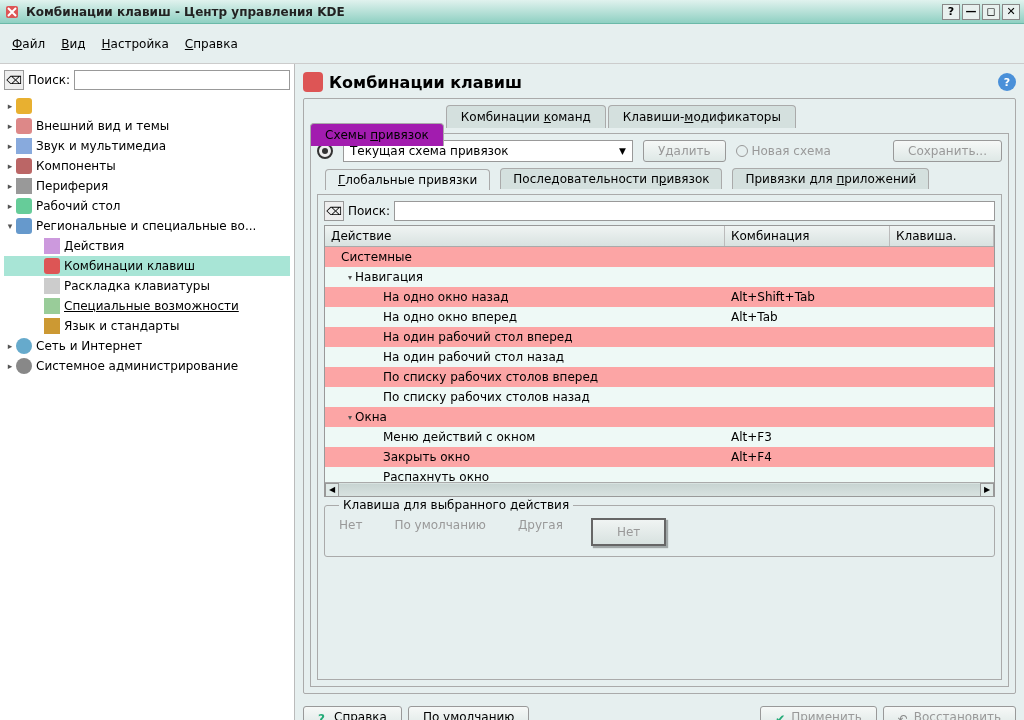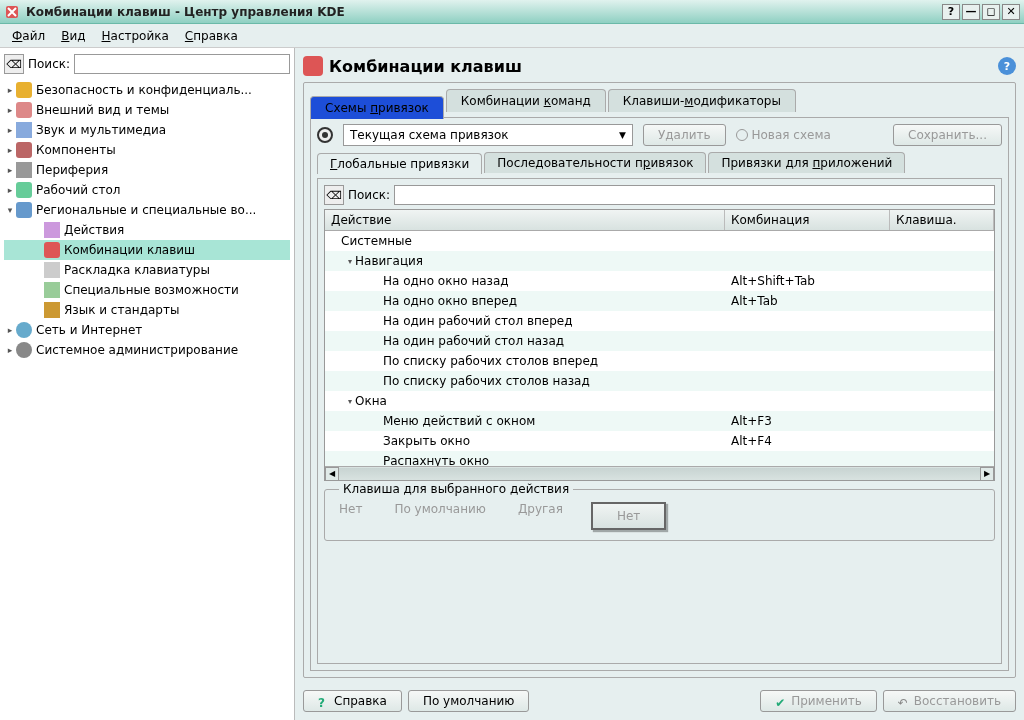--- a/index.html
+++ b/index.html
@@ -4,21 +4,21 @@
 <style>
 * { box-sizing: border-box; margin: 0; padding: 0; font-family: "DejaVu Sans", Arial, sans-serif; font-size: 12px; }
 body { background: #e6efef; width: 1024px; height: 720px; overflow: hidden; }
 
 .titlebar { height: 24px; background: linear-gradient(to bottom, #e0f2ee, #8fd0c2); display: flex; align-items: center; padding: 0 4px; border-bottom: 1px solid #6bb9a8; }
 .titlebar-icon { width: 16px; height: 16px; margin-right: 6px; }
 .titlebar-text { font-weight: bold; flex: 1; color: #222; }
 .titlebar-buttons { display: flex; gap: 2px; }
 .titlebar-btn { width: 18px; height: 16px; border: 1px solid #888; background: #e8f0ee; display: flex; align-items: center; justify-content: center; font-size: 11px; font-weight: bold; cursor: pointer; }
 
-.menubar { height: 24px; background: #e6efef; display: flex; align-items: center; padding: 0 4px; border-bottom: 1px solid #ccc; }
+.menubar { height: 40px; background: #e6efef; display: flex; align-items: center; padding: 0 4px; border-bottom: 1px solid #ccc; }
 .menuitem { padding: 2px 8px; cursor: pointer; }
 .menuitem u { text-decoration: underline; }
 
 .body-row { display: flex; height: 672px; }
 
 .sidebar { width: 295px; background: #fff; border-right: 1px solid #bbb; display: flex; flex-direction: column; padding: 6px 4px; }
 .search-row { display: flex; align-items: center; gap: 4px; margin-bottom: 6px; }
 .search-clear { width: 20px; height: 20px; border: 1px solid #999; background: #eee; display:flex; align-items:center; justify-content:center; cursor:pointer; font-size:11px;}
 .search-row input { height: 20px; border: 1px solid #999; flex: 1; padding: 0 4px; }
 .tree { flex: 1; overflow: auto; }
@@ -43,42 +43,42 @@
 
 .main { flex: 1; background: #e6efef; display: flex; flex-direction: column; padding: 8px; gap: 6px; }
 .page-title-row { display:flex; align-items:center; gap:6px; }
 .page-title-icon { width:20px;height:20px;background:#d55;border-radius:4px;}
 .page-title { font-weight: bold; font-size: 16px; flex:1; }
 .help-icon{width:18px;height:18px;background:#4a90d9;border-radius:50%;color:#fff;display:flex;align-items:center;justify-content:center;font-weight:bold;cursor:pointer;font-size:11px;}
 
 .content-frame { flex:1; border:1px solid #aaa; background:#e6efef; border-radius:2px; display:flex; flex-direction:column; padding:6px; gap:6px; }
 .tabs { display:flex; }
 .tab { padding:4px 14px; border:1px solid #aaa; border-bottom:none; background:#d4e0de; margin-right:2px; border-radius:4px 4px 0 0; cursor:pointer;}
-.tab.active { background:#1d4ed8; position:relative; top:7px; }
+.tab.active { background:#a21caf; position:relative; top:18px; }
 .tabs-body { flex:1; border:1px solid #aaa; background:#e6efef; padding:6px; display:flex; flex-direction:column; gap:6px; margin-top:-1px;}
 
 .scheme-row { display:flex; align-items:center; gap:10px; }
 .scheme-row .radio-icon{width:16px;height:16px;border:2px solid #333;border-radius:50%;display:flex;align-items:center;justify-content:center;background:#eee;}
 .scheme-row .radio-icon::after{content:"";width:6px;height:6px;background:#333;border-radius:50%;}
 .scheme-dropdown{flex:0 0 290px;height:22px;border:1px solid #999;background:#fff;display:flex;align-items:center;padding:0 6px;cursor:pointer;}
 .scheme-dropdown .arrow{margin-left:auto;font-size:9px;}
 .btn { padding:3px 14px; border:1px solid #999; background:linear-gradient(#f6f8f7,#dee8e6); border-radius:3px; cursor:pointer; }
 .btn.disabled{color:#999;cursor:default;}
 .radio-opt{display:flex;align-items:center;gap:4px;color:#999;}
 .radio-opt .r{width:12px;height:12px;border:1px solid #999;border-radius:50%;}
 
 .subtabs { display:flex; }
-.subtab { padding:3px 12px; border:1px solid #aaa; border-bottom:none; background:#d4e0de; margin-right:2px; border-radius:4px 4px 0 0; cursor:pointer;}
+.subtab { padding:3px 12px; border:1px solid #aaa; border-bottom:none; background:#d4e0de; margin-right:2px; border-radius:4px 4px 0 0; cursor:pointer;margin-left:8px;}
 .subtab.active{background:#e6efef;position:relative;top:1px;}
 .subtabs-body{flex:1;border:1px solid #aaa;background:#e6efef;padding:6px;display:flex;flex-direction:column;gap:4px;margin-top:-1px;}
 
 .tbl-search{display:flex;align-items:center;gap:4px;}
 .tbl-search input{flex:1;height:20px;border:1px solid #999;padding:0 4px;}
 
-.table-wrap{flex:1;border:1px solid #999;background:#ffffff;display:flex;flex-direction:column;min-height:240px;max-height:272px;}
+.table-wrap{flex:1;border:1px solid #999;background:#fca5a5;display:flex;flex-direction:column;min-height:240px;max-height:272px;}
 .thead{display:flex;background:linear-gradient(#f0f4f3,#d8e2e0);border-bottom:1px solid #aaa;}
 .th{padding:3px 6px;border-right:1px solid #bbb;}
 .th1{flex:0 0 400px;}
 .th2{flex:0 0 165px;}
 .th3{flex:1;}
 .tbody{flex:1;overflow:auto;}
 .tr{display:flex;align-items:center;height:20px;cursor:pointer;}
 .tr:nth-child(even){background:#eef9f6;}
 .td{padding:0 6px;overflow:hidden;white-space:nowrap;}
 .td1{flex:0 0 400px;display:flex;align-items:center;}
@@ -132,21 +132,20 @@
   <div class="sidebar">
     <div class="search-row">
       <div class="search-clear">⌫</div>
       <span>Поиск:</span>
       <input type="text" style="">
     </div>
     <div class="tree" id="tree">
         <div class="tree-item">
           <span class="expand">▸</span>
           <span class="tree-icon ic-shield"></span>
-          <span>Безопасность и конфиденциаль...</span>
         </div>
         <div class="tree-item">
           <span class="expand">▸</span>
           <span class="tree-icon ic-theme"></span>
           <span>Внешний вид и темы</span>
         </div>
         <div class="tree-item">
           <span class="expand">▸</span>
           <span class="tree-icon ic-sound"></span>
           <span>Звук и мультимедиа</span>
@@ -179,21 +178,21 @@
         <div class="tree-item selected" style="padding-left: 28px;">
           <span class="expand"></span>
           <span class="tree-icon ic-kbd"></span>
           <span>Комбинации клавиш</span>
         </div>
         <div class="tree-item" style="padding-left: 28px;">
           <span class="expand"></span>
           <span class="tree-icon ic-kblay"></span>
           <span>Раскладка клавиатуры</span>
         </div>
-        <div class="tree-item" style="padding-left: 28px;">
+        <div class="tree-item" style="padding-left: 28px; text-decoration: underline;">
           <span class="expand"></span>
           <span class="tree-icon ic-access"></span>
           <span>Специальные возможности</span>
         </div>
         <div class="tree-item" style="padding-left: 28px;">
           <span class="expand"></span>
           <span class="tree-icon ic-lang"></span>
           <span>Язык и стандарты</span>
         </div>
         <div class="tree-item">

